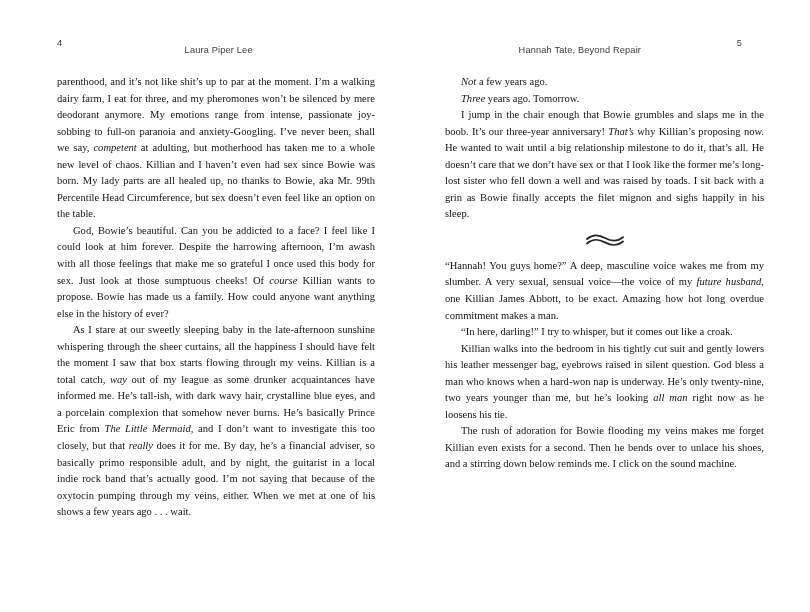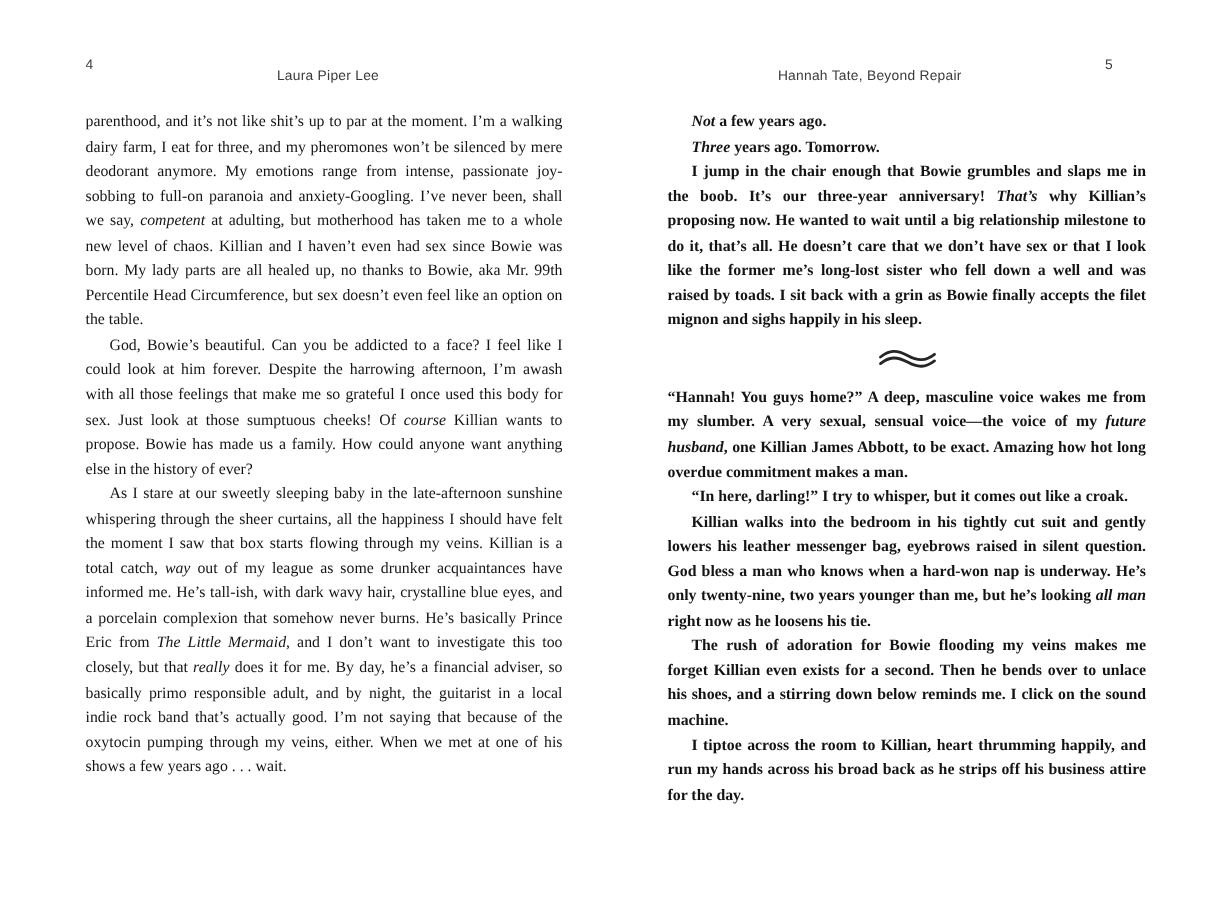--- a/index.html
+++ b/index.html
@@ -114,36 +114,35 @@
     <span class="head-title" style="color: rgb(58, 58, 58);">Hannah Tate, Beyond Repair</span>
     <span class="folio" style="color: rgb(58, 58, 58);">5</span>
   </div>
 
   <div class="page-col verso" style="color: rgb(20, 20, 20);">
       <p class="noindent">parenthood, and it’s not like shit’s up to par at the moment. I’m a walking dairy farm, I eat for three, and my pheromones won’t be silenced by mere deodorant anymore. My emotions range from intense, passionate joy-sobbing to full-on paranoia and anxiety-Googling. I’ve never been, shall we say, <i>competent</i> at adulting, but motherhood has taken me to a whole new level of chaos. Killian and I haven’t even had sex since Bowie was born. My lady parts are all healed up, no thanks to Bowie, aka Mr. 99th Percentile Head Circumference, but sex doesn’t even feel like an option on the table.</p>
       <p>God, Bowie’s beautiful. Can you be addicted to a face? I feel like I could look at him forever. Despite the harrowing afternoon, I’m awash with all those feelings that make me so grateful I once used this body for sex. Just look at those sumptuous cheeks! Of <i>course</i> Killian wants to propose. Bowie has made us a family. How could anyone want anything else in the history of ever?</p>
       <p>As I stare at our sweetly sleeping baby in the late-afternoon sunshine whispering through the sheer curtains, all the happiness I should have felt the moment I saw that box starts flowing through my veins. Killian is a total catch, <i>way</i> out of my league as some drunker acquaintances have informed me. He’s tall-ish, with dark wavy hair, crystalline blue eyes, and a porcelain complexion that somehow never burns. He’s basically Prince Eric from <i>The Little Mermaid</i>, and I don’t want to investigate this too closely, but that <i>really</i> does it for me. By day, he’s a financial adviser, so basically primo responsible adult, and by night, the guitarist in a local indie rock band that’s actually good. I’m not saying that because of the oxytocin pumping through my veins, either. When we met at one of his shows a few years ago . . . wait.</p>
     </div>
 
-  <div class="page-col recto" style="color: rgb(20, 20, 20); font-weight: bold;">
+  <div class="page-col recto" style="color: rgb(20, 20, 20);">
     <div>
         <p><i>Not</i> a few years ago.</p>
         <p><i>Three</i> years ago. Tomorrow.</p>
         <p>I jump in the chair enough that Bowie grumbles and slaps me in the boob. It’s our three-year anniversary! <i>That’s</i> why Killian’s proposing now. He wanted to wait until a big relationship milestone to do it, that’s all. He doesn’t care that we don’t have sex or that I look like the former me’s long-lost sister who fell down a well and was raised by toads. I sit back with a grin as Bowie finally accepts the filet mignon and sighs happily in his sleep.</p>
       </div>
 
     <div class="ornament">
       <svg width="42" height="16" viewBox="0 0 42 16" aria-hidden="true">
         <path d="M3 7 C 9 2.2, 14 2.2, 21 6 C 28 9.8, 33 9.8, 39 5.2" fill="none" stroke="#262626" stroke-width="1.9" stroke-linecap="round"></path>
         <path d="M3 11.4 C 9 6.6, 14 6.6, 21 10.4 C 28 14.2, 33 14.2, 39 9.6" fill="none" stroke="#262626" stroke-width="1.9" stroke-linecap="round"></path>
       </svg>
     </div>
 
     <div>
         <p class="noindent">“Hannah! You guys home?” A deep, masculine voice wakes me from my slumber. A very sexual, sensual voice—the voice of my <i>future husband</i>, one Killian James Abbott, to be exact. Amazing how hot long overdue commitment makes a man.</p>
         <p>“In here, darling!” I try to whisper, but it comes out like a croak.</p>
         <p>Killian walks into the bedroom in his tightly cut suit and gently lowers his leather messenger bag, eyebrows raised in silent question. God bless a man who knows when a hard-won nap is underway. He’s only twenty-nine, two years younger than me, but he’s looking <i>all man</i> right now as he loosens his tie.</p>
         <p>The rush of adoration for Bowie flooding my veins makes me forget Killian even exists for a second. Then he bends over to unlace his shoes, and a stirring down below reminds me. I click on the sound machine.</p>
-        <p>I tiptoe across the room to Killian, heart thrumming happily, and run my hands across his broad back as he strips off his business attire for the day.</p>
       </div>
   </div>
 
 </div>
 
 </body></html>

